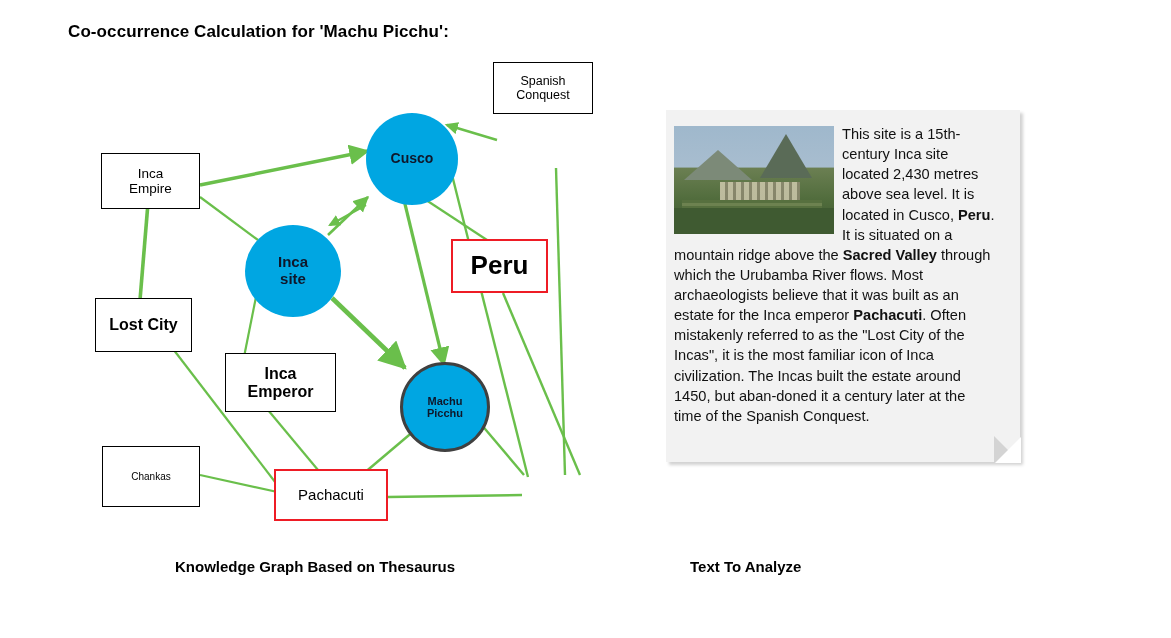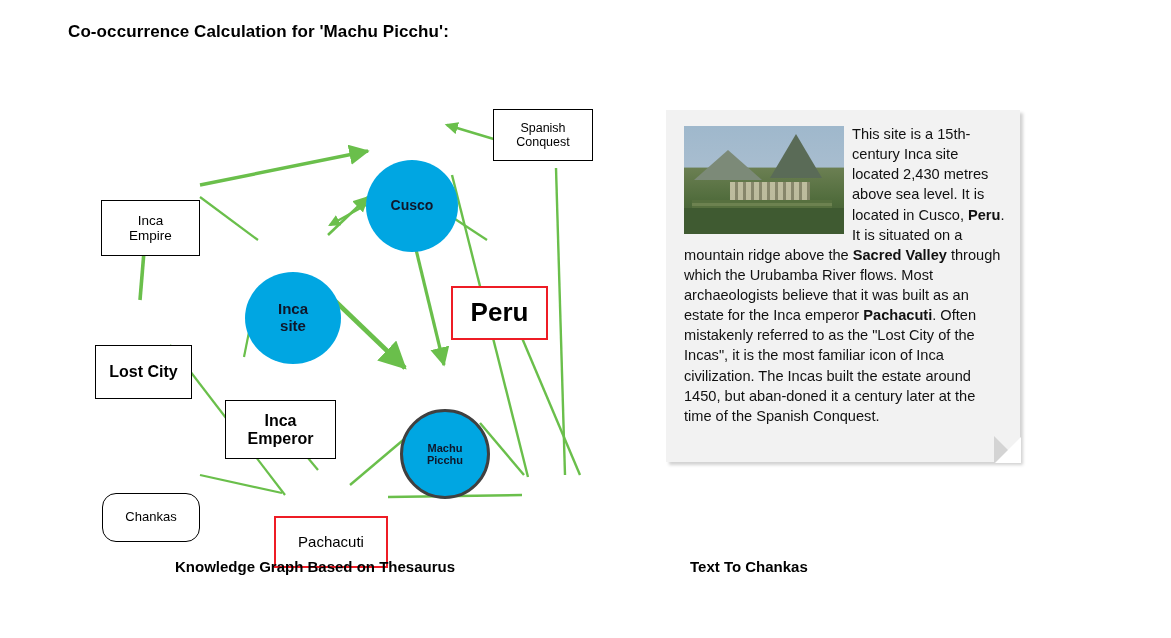--- a/index.html
+++ b/index.html
@@ -36,21 +36,20 @@
     top: 0;
   }
   .node {
     position: absolute;
     box-sizing: border-box;
     display: flex;
     align-items: center;
     justify-content: center;
     text-align: center;
     line-height: 1.12;
-    margin-top: 47px;
   }
   .rect-node {
     background: #ffffff;
     border: 1.6px solid #000000;
   }
   .rect-node.highlight {
     border: 2.6px solid #ee1c25;
   }
   .circle-node {
     background: #00a6e2;
@@ -89,21 +88,21 @@
     position: absolute;
     right: 0px;
     bottom: 0px;
     width: 0;
     height: 0;
     border-left: 26px solid #d4d4d4;
     border-top: 26px solid transparent;
   }
   #card-body {
     position: absolute;
-    left: 18px;
+    left: 8px;
     top: 14px;
     width: 322px;
     font-size: 14.6px;
     line-height: 1.38;
     color: #111111;
     text-align: left;
   }
   #thumb {
     float: left;
     width: 160px;
@@ -225,21 +224,21 @@
   </div>
 
   <div class="node rect-node" style="left:95px; top:253px; width:97px; height:54px; font-size:16px; font-weight:bold;">
     <span>Lost City</span>
   </div>
 
   <div class="node rect-node" style="left:225px; top:308px; width:111px; height:59px; font-size:16px; font-weight:bold;">
     <span>Inca<br>Emperor</span>
   </div>
 
-  <div class="node rect-node" style="left:102px; top:401px; width:98px; height:49px; font-size:13px;border-radius:14px;">
+  <div class="node rect-node" style="left:102px; top:401px; width:98px; height:61px; font-size:10px;">
     <span>Chankas</span>
   </div>
 
   <div class="node rect-node highlight" style="left:451px; top:194px; width:97px; height:54px; font-size:26px; font-weight:bold;">
     <span>Peru</span>
   </div>
 
   <div class="node rect-node highlight" style="left:274px; top:424px; width:114px; height:52px; font-size:15px;">
     <span>Pachacuti</span>
   </div>
@@ -269,13 +268,13 @@
       <div class="ruins"></div>
       <div class="terrace"></div>
       <div class="grass"></div>
     </div>
     <span id="para-text"><span>This site is a 15th-century Inca site located 2,430 metres above sea level. It is located in Cusco, </span><b>Peru</b><span>. It is situated on a mountain ridge above the </span><b>Sacred Valley</b><span> through which the Urubamba River flows. Most archaeologists believe that it was built as an estate for the Inca emperor </span><b>Pachacuti</b><span>. Often mistakenly referred to as the "Lost City of the Incas", it is the most familiar icon of Inca civilization. The Incas built the estate around 1450, but aban-doned it a century later at the time of the Spanish Conquest.</span></span>
   </div>
   <div id="card-corner2"></div>
   <div id="card-corner"></div>
 </div>
 
-<div class="caption" style="left:690px; top:558px; width:256px;">Text To Chankas</div>
+<div class="caption" style="left:690px; top:558px; width:256px;">Text To Analyze</div>
 
 </body></html>

